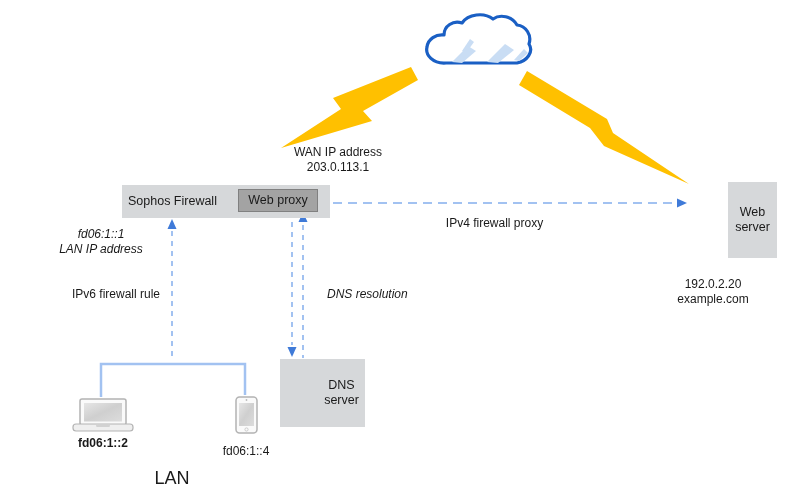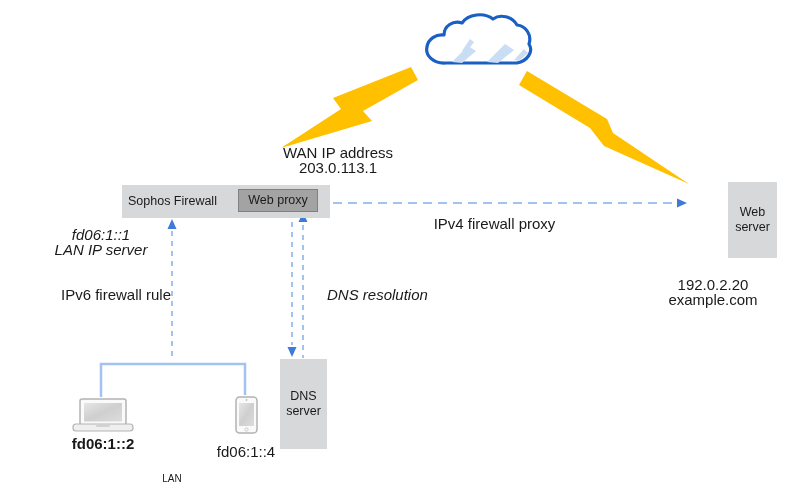--- a/index.html
+++ b/index.html
@@ -4,37 +4,37 @@
 <style>
   html,body{margin:0;padding:0;background:#ffffff;}
   #canvas{
     position:relative;width:787px;height:504px;background:#ffffff;
     font-family:"Liberation Sans","DejaVu Sans",sans-serif;
     color:#1a1a1a;overflow:hidden;
   }
   #wires{position:absolute;left:0;top:0;z-index:1;}
   .node{position:absolute;background:#d6d8da;display:flex;align-items:center;
         justify-content:center;text-align:center;font-size:12.5px;line-height:1.2;z-index:2;}
-  .lbl{position:absolute;font-size:15px;line-height:15px;z-index:3;white-space:nowrap;}
+  .lbl{position:absolute;font-size:12px;line-height:15px;z-index:3;white-space:nowrap;}
   .center{text-align:center;}
   #firewall-box{left:122px;top:185px;width:208px;height:33px;justify-content:flex-start;}
   #firewall-label{position:absolute;left:6px;top:0;height:33px;display:flex;align-items:center;}
   #webproxy-box{position:absolute;left:116px;top:4px;width:78px;height:21px;background:#a3a3a3;
         border:1px solid #808080;display:flex;align-items:center;justify-content:center;}
   #webserver-box{left:688px;top:182px;width:49px;height:76px;margin-left:40px;}
-  #dnsserver-box{left:280px;top:359px;width:47px;height:90px;}
+  #dnsserver-box{left:280px;top:359px;width:47px;height:68px;padding-left:38px;}
   #wan-label{left:280px;top:145px;width:116px;}
   #lanip-label{left:40px;top:227px;width:122px;font-style:italic;}
   #ipv6-label{left:55px;top:287px;width:122px;}
   #dnsres-label{left:327px;top:287px;font-style:italic;}
   #ipv4-label{left:432px;top:216px;width:125px;}
   #serverinfo-label{left:663px;top:277px;width:100px;}
   #laptop-label{left:63px;top:436px;width:80px;font-weight:bold;}
   #phone-label{left:206px;top:444px;width:80px;}
-  #lan-label{left:132px;top:471px;width:80px;font-size:10px;}
+  #lan-label{left:132px;top:471px;width:80px;font-size:18px;}
 </style>
 </head>
 <body>
 
 <div id="canvas">
 
   <svg id="wires" width="787" height="504" viewBox="0 0 787 504">
     <defs>
       <linearGradient id="scr" x1="0" y1="0" x2="1" y2="1">
         <stop offset="0" stop-color="#e6e6e6"></stop>
@@ -112,21 +112,21 @@
     <span>DNS server</span>
   </div>
 
   <div class="lbl center" id="wan-label">
     <div>WAN IP address</div>
     <div>203.0.113.1</div>
   </div>
 
   <div class="lbl center" id="lanip-label">
     <div>fd06:1::1</div>
-    <div>LAN IP server</div>
+    <div>LAN IP address</div>
   </div>
 
   <div class="lbl center" id="ipv6-label">IPv6 firewall rule</div>
 
   <div class="lbl" id="dnsres-label">DNS resolution</div>
 
   <div class="lbl center" id="ipv4-label">IPv4 firewall proxy</div>
 
   <div class="lbl center" id="serverinfo-label">
     <div>192.0.2.20</div>

